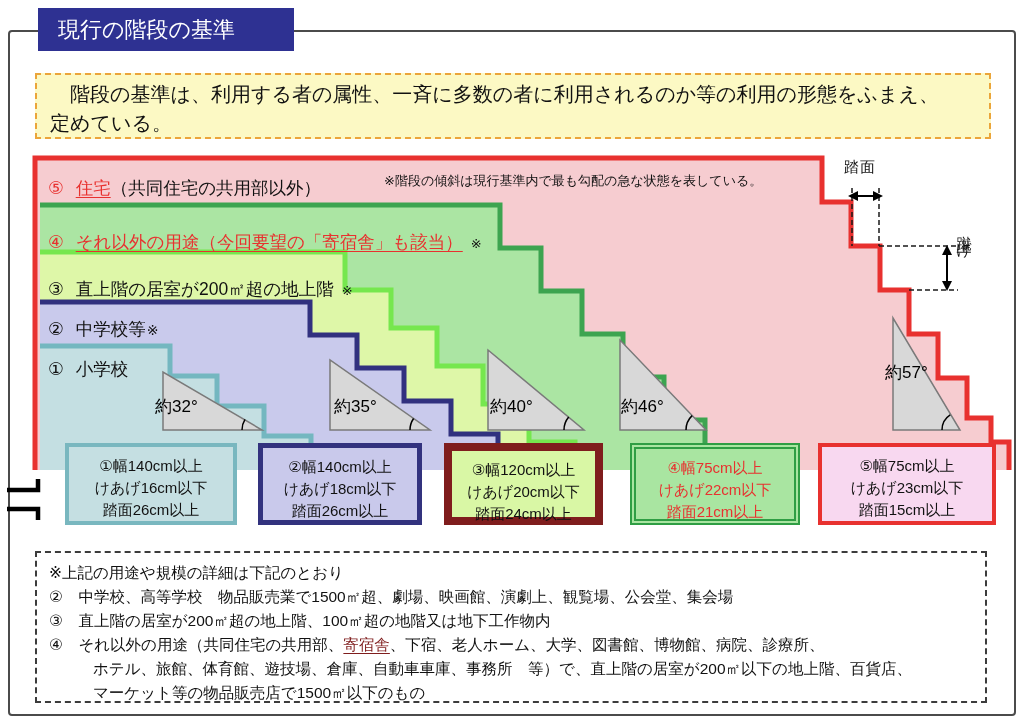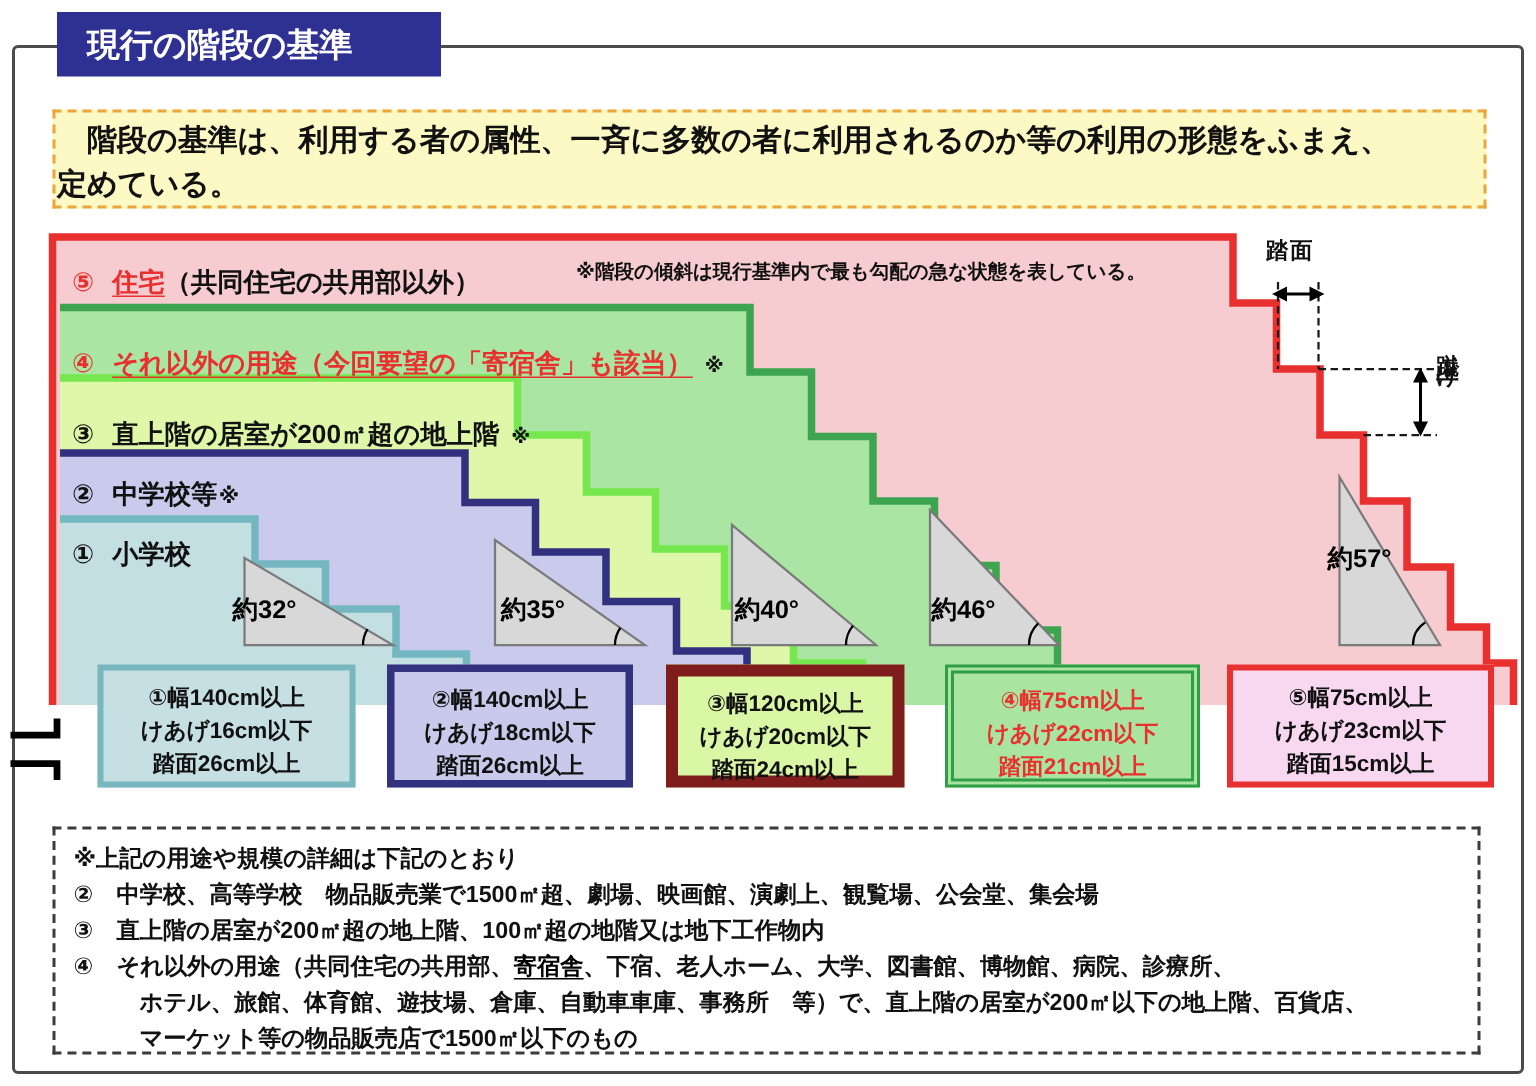--- a/index.html
+++ b/index.html
@@ -1,23 +1,23 @@
 <!DOCTYPE html>
 <html><head>
 <meta charset="utf-8">
 <style>
   html,body{margin:0;padding:0;background:#fff;}
   .stage{position:relative;width:1024px;height:724px;background:#fff;overflow:hidden;
-         font-family:"Liberation Sans","DejaVu Sans",sans-serif;font-weight:bold;color:#111;}
+         font-family:"Liberation Sans","DejaVu Sans",sans-serif;font-weight:normal;color:#111;}
   .frame{position:absolute;left:8px;top:30px;width:1008px;height:686px;box-sizing:border-box;
          border:2px solid #4b4b4b;border-radius:4px;background:transparent;}
   .title{position:absolute;left:38px;top:8px;width:256px;height:43px;box-sizing:border-box;
          background:#2e3192;color:#ffffff;font-size:22px;line-height:43px;padding-left:20px;}
   .intro{position:absolute;left:35px;top:73px;width:956px;height:66px;box-sizing:border-box;
-         background:#fcf9c4;border:2px dashed #eba53a;padding:5px 1px;font-size:20px;line-height:1.45;}
+         background:#fcf9c4;border:2px dashed #eba53a;padding:5px 13px;font-size:20px;line-height:1.45;}
   .svgwrap{position:absolute;left:0;top:0;width:1024px;height:724px;}
   .rowlabel{position:absolute;left:48px;display:flex;align-items:baseline;white-space:pre;font-size:17.5px;}
   .rowlabel .num{margin-right:12px;}
   .rowlabel .link{color:#e8312f;text-decoration:underline;text-underline-offset:3px;}
   .r4 .num,.r5 .num{color:#e8312f;}
   .rowlabel .ast{font-size:13px;margin-left:8px;}
   .r2 .ast{margin-left:1px;font-size:14px;}
   .r5{top:176px;} .r4{top:230px;} .r3{top:277px;} .r2{top:317px;} .r1{top:357px;}
   .slope-note{position:absolute;left:384px;top:172px;font-size:13px;}
   .tread-label{position:absolute;left:844px;top:158px;font-size:15px;letter-spacing:1px;}
@@ -28,21 +28,21 @@
   .spec{position:absolute;top:443px;height:82px;box-sizing:border-box;text-align:center;
         font-size:15px;line-height:1.45;padding-top:8px;}
   .spec1{left:65px;width:172px;background:#c5dfe2;border:4px solid #79b7bf;}
   .spec2{left:258px;width:164px;background:#c9c9eb;border:5px solid #32327e;}
   .spec3{left:444px;width:159px;background:#d9f7a5;border:8px solid #7f1d1d;}
   .spec4{left:630px;width:170px;background:#a9e5a1;border:6px double #2f9e44;color:#e8312f;}
   .spec5{left:818px;width:178px;background:#f8d8f0;border:4px solid #e8312f;}
   .footnote{position:absolute;left:35px;top:551px;width:952px;height:152px;box-sizing:border-box;
             border:2px dashed #3c3c3c;padding:8px 12px;font-size:15.5px;line-height:24px;}
   .footnote .indent{padding-left:44px;}
-  .hl-red{color:#000000;text-decoration:underline;text-underline-offset:3px;margin-top:40px;}
+  .hl-red{color:#7f1d1d;text-decoration:underline;text-underline-offset:3px;margin-top:40px;}
 </style>
 </head>
 <body>
 
 <div class="stage">
 
   <div class="frame"></div>
 
   <div class="title">現行の階段の基準</div>
 

